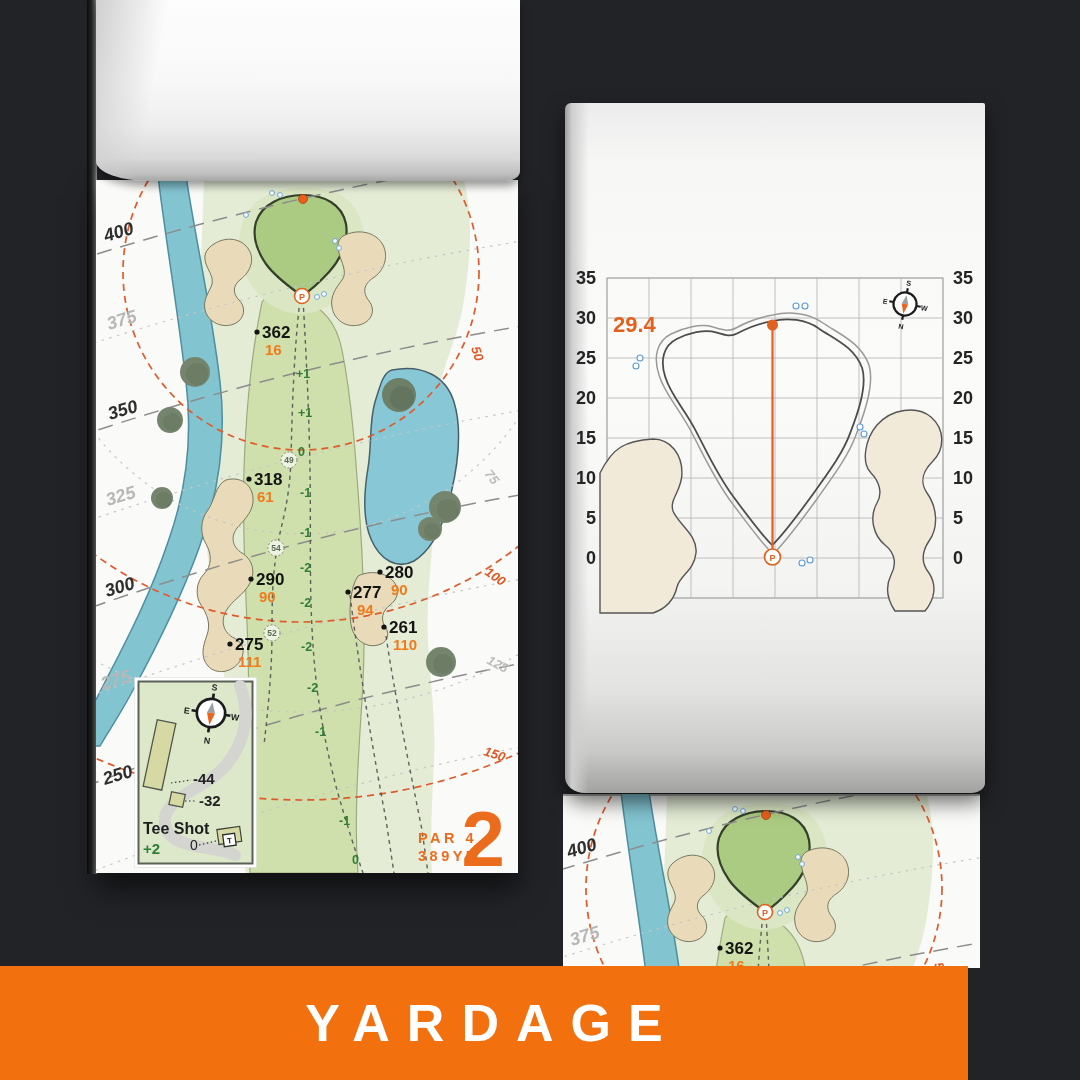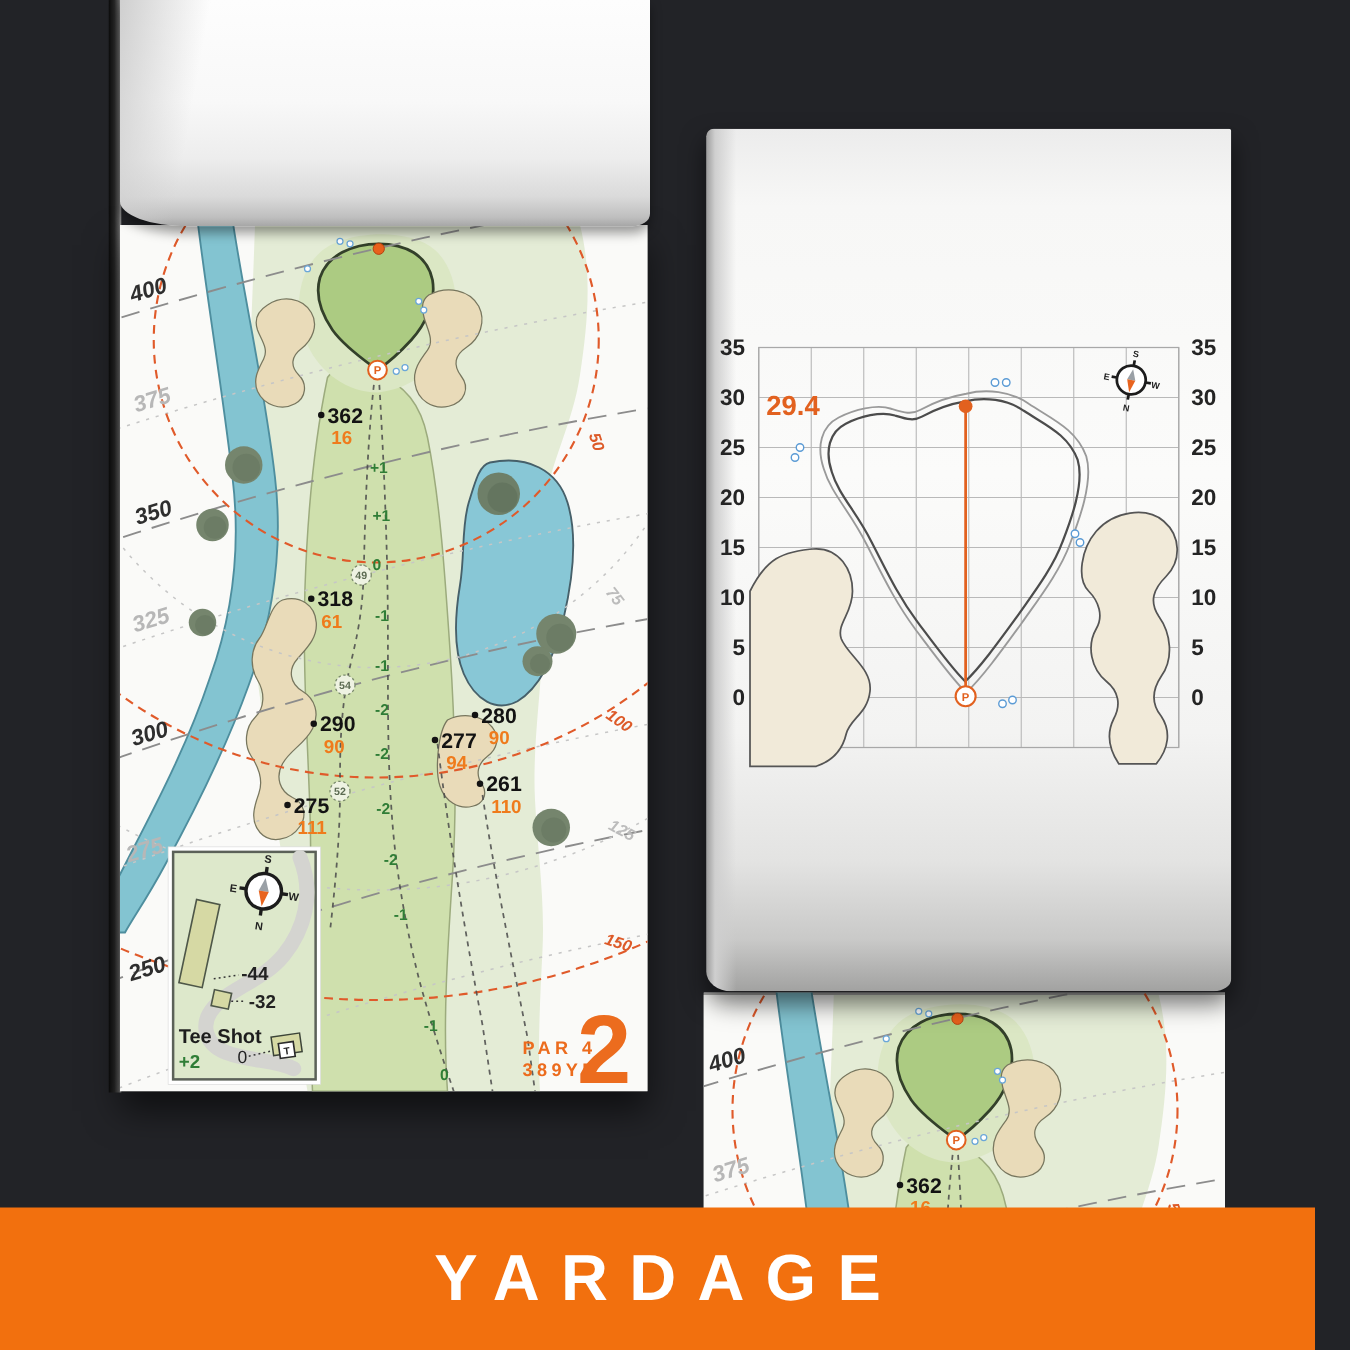--- a/index.html
+++ b/index.html
@@ -18,21 +18,21 @@
   .map-page svg{display:block;}
   
   .next-page{position:absolute;left:563px;top:794px;width:417px;height:174px;z-index:1;
              background:#f2f2f0;box-shadow:inset 0 12px 16px -9px rgba(0,0,0,0.5);}
   .green-page{position:absolute;left:565px;top:103px;width:420px;height:690px;z-index:2;
               background:linear-gradient(90deg,#9d9d9d 0px,#cfcfcf 7px,rgba(255,255,255,0) 24px),
                          linear-gradient(to bottom,#ececec 0%,#f7f7f6 9%,#fbfbfa 40%,#f3f3f2 70%,#e3e3e2 85%,#c9c9c8 94%,#a2a2a1 100%);
               border-radius:6px 2px 14px 20px / 6px 2px 10px 16px;
               box-shadow:0 10px 20px rgba(0,0,0,0.55);}
   
-  .banner{position:absolute;left:0;top:966px;width:1052px;height:114px;background:#f2700e;z-index:5;
+  .banner{position:absolute;left:0;top:966px;width:968px;height:114px;background:#f2700e;z-index:5;
           display:flex;align-items:center;justify-content:center;}
   .banner span{color:#ffffff;font-weight:bold;font-size:52px;letter-spacing:17px;padding-left:17px;}
   
   text{font-family:"Liberation Sans", sans-serif;}
   .ring-d{font-size:18px;font-weight:bold;font-style:italic;fill:#2e2e2e;}
   .ring-l{font-size:18px;font-weight:bold;font-style:italic;fill:#b7b7b7;}
   .arc-o{font-size:13px;font-weight:bold;font-style:italic;fill:#dd5a28;}
   .arc-g{font-size:13px;font-weight:bold;font-style:italic;fill:#bcbcbc;}
   .yards{font-size:17px;font-weight:bold;fill:#131313;}
   .carry{font-size:15px;font-weight:bold;fill:#ef7b1c;}

